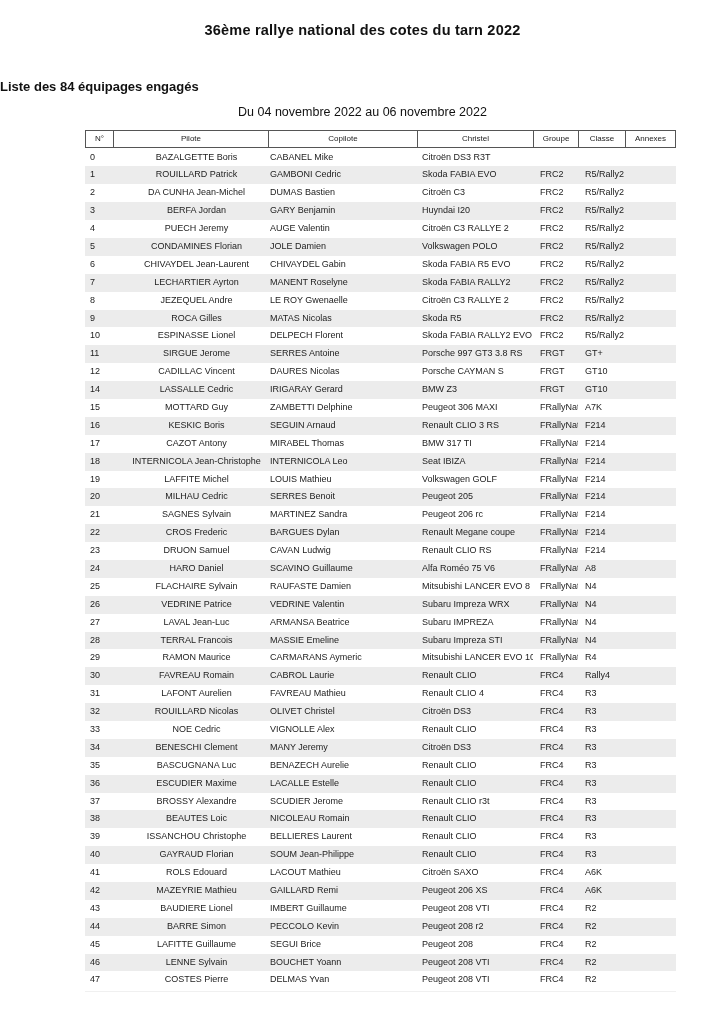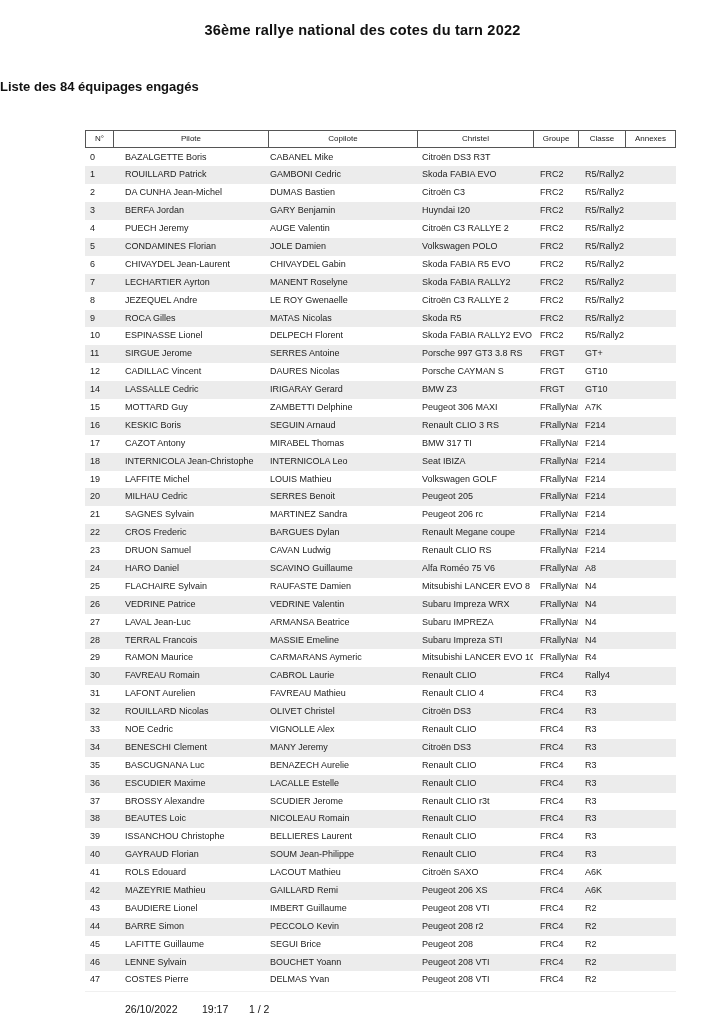--- a/index.html
+++ b/index.html
@@ -80,21 +80,21 @@
     line-height: 17.9px;
   }
   .tr.alt { background: #ececec; }
   .td {
     box-sizing: border-box;
     overflow: hidden;
     white-space: nowrap;
     color: #222;
   }
   .td.c0 { padding-left: 5px; }
-  .td.c1 { padding-left: 12px; }
+  .td.c1 { padding-left: 12px; text-align: center; }
   .td.c2 { padding-left: 2px; }
   .td.c3 { padding-left: 5px; }
   .td.c4 { padding-left: 7px; }
   .td.c5 { padding-left: 7px; }
   .td.c6 { }
   .footer-rule {
     position: absolute;
     left: 85px;
     top: 991px;
     width: 591px;
@@ -114,20 +114,21 @@
   .footer .f-time { position: absolute; left: 202px; }
   .footer .f-page { position: absolute; left: 249px; }
 </style>
 </head>
 <body>
 
 <div class="page">
 
   <div class="doc-title">36ème rallye national des cotes du tarn 2022</div>
   <div class="doc-subtitle">Liste des 84 équipages engagés</div>
+  <div class="doc-daterange">Du 04 novembre 2022 au 06 novembre 2022</div>
 
   <div class="entry-table">
     <div class="thead row-grid">
       <div class="th">N°</div>
       <div class="th">Pilote</div>
       <div class="th">Copilote</div>
       <div class="th">Christel</div>
       <div class="th">Groupe</div>
       <div class="th">Classe</div>
       <div class="th">Annexes</div>
@@ -554,19 +555,14 @@
           <div class="td c3">Peugeot 208 VTI</div>
           <div class="td c4">FRC4</div>
           <div class="td c5">R2</div>
           <div class="td c6"></div>
         </div>
       </div>
   </div>
 
   <div class="footer-rule"></div>
 
-  <div class="footer">
-    <span class="f-date">26/10/2022</span>
-    <span class="f-time">19:17</span>
-    <span class="f-page">1 / 2</span>
-  </div>
 
 </div>
 
 </body></html>

